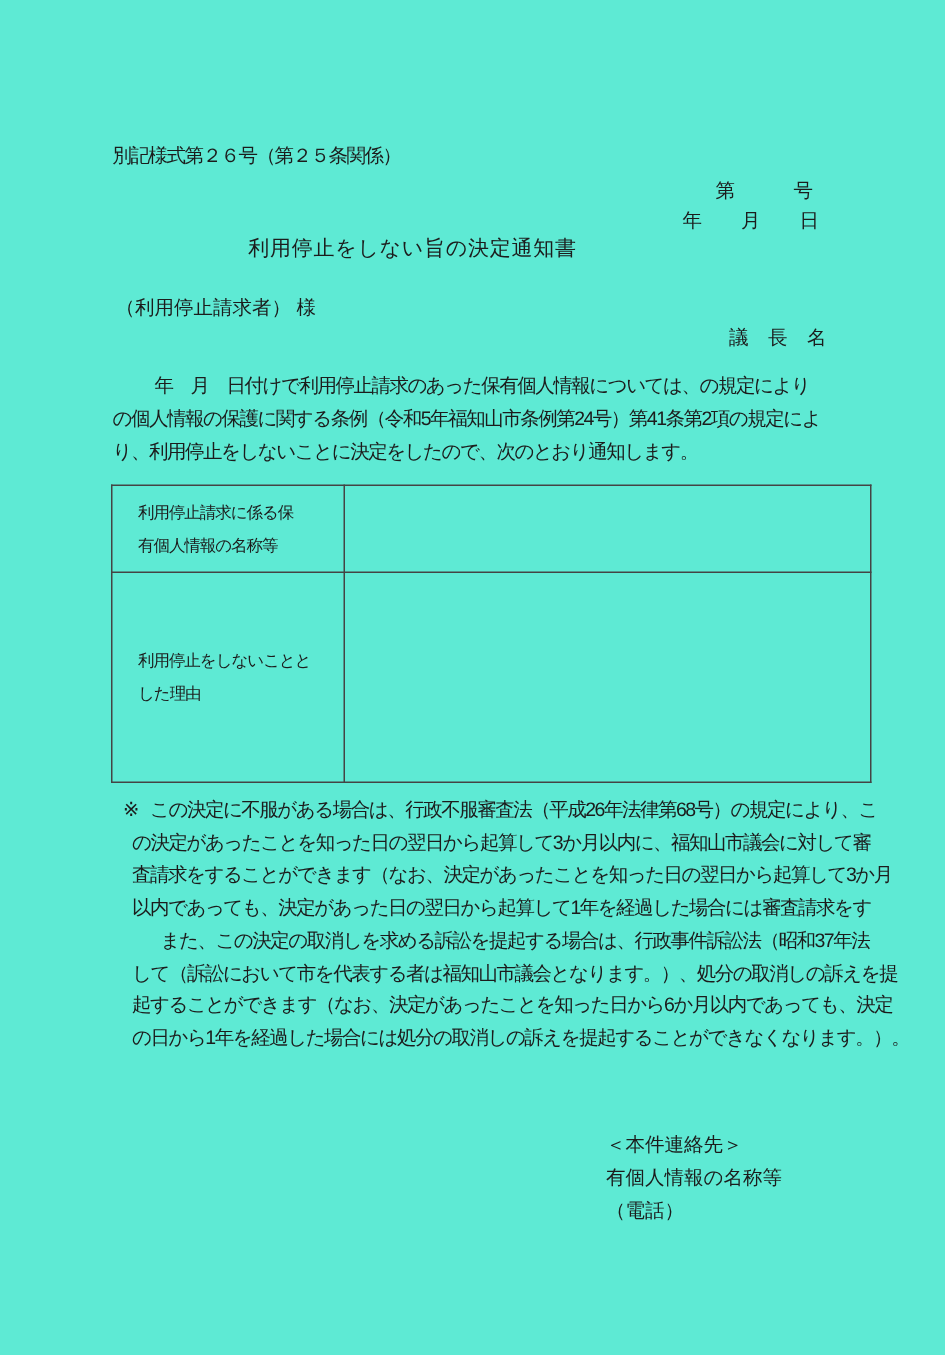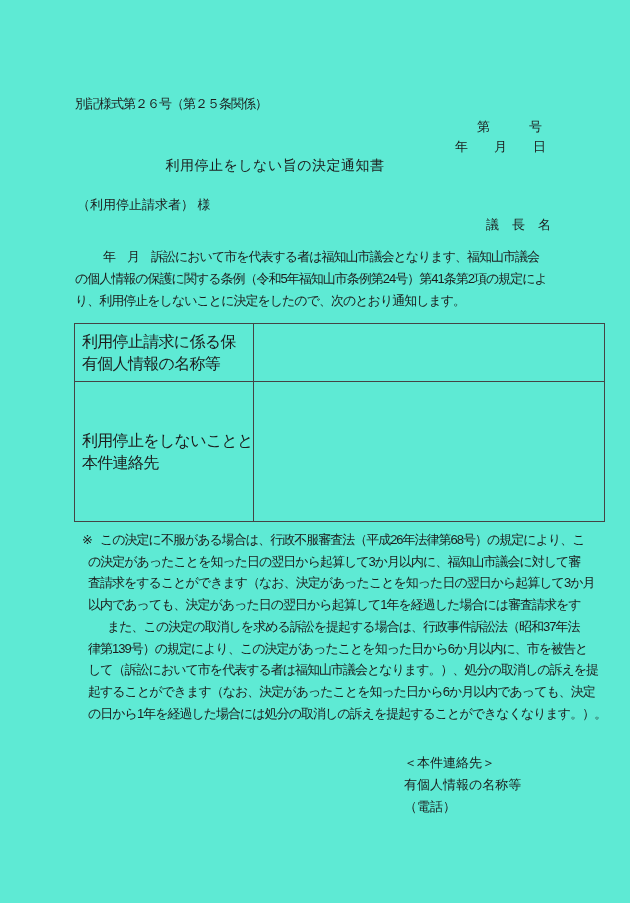--- a/index.html
+++ b/index.html
@@ -22,21 +22,21 @@
   .addressee    { left:77px;  top:196px; }
   .signer       { left:486px; top:216px; }
 
   .body-par     { left:75px; top:246px; width:495px; }
   .b-line       { line-height:22px; white-space:nowrap; letter-spacing:-1px; }
   .b-line.indent{ text-indent:28px; }
 
   .info-table   { position:absolute; left:74px; top:323px;
                   border-collapse:collapse; table-layout:fixed; }
   .info-table td{ border:1px solid #444444; vertical-align:middle; padding:0; }
-  td.label-cell { width:137px; padding-left:7px; font-size:16px;
+  td.label-cell { width:137px; padding-left:17px; font-size:11px;
                   letter-spacing:-0.7px; }
   td.value-cell { width:350px; }
   tr.row-name  td{ height:57px; }
   tr.row-reason td{ height:139px; }
   .lbl          { display:block; line-height:22px; white-space:nowrap; }
 
   .notes        { left:88px; top:529px; width:500px; }
   .note-line    { line-height:21.7px; white-space:nowrap; letter-spacing:-1px; }
   .note-line .marker { display:inline-block; width:18px; margin-left:-6px;
                   letter-spacing:0; }
@@ -51,51 +51,50 @@
 <div class="page">
 
   <div class="abs form-number">別記様式第２６号（第２５条関係）</div>
   <div class="abs doc-number">第　　　号</div>
   <div class="abs date-line">年　　月　　日</div>
   <div class="abs title">利用停止をしない旨の決定通知書</div>
   <div class="abs addressee">（利用停止請求者） 様</div>
   <div class="abs signer">議　長　名</div>
 
   <div class="abs body-par">
-    <div class="b-line indent">年　月　訴訟において市を代表する者は福知山市議会となります、福知山市議会</div>
+    <div class="b-line indent">年　月　日付けで利用停止請求のあった保有個人情報については、の規定により</div>
     <div class="b-line">の個人情報の保護に関する条例（令和5年福知山市条例第24号）第41条第2項の規定によ</div>
     <div class="b-line">り、利用停止をしないことに決定をしたので、次のとおり通知します。</div>
   </div>
 
   <table class="info-table">
     <tbody>
         <tr class="row-name">
       <td class="label-cell">
         <span class="lbl">利用停止請求に係る保</span>
         <span class="lbl">有個人情報の名称等</span>
       </td>
       <td class="value-cell"></td>
     </tr>
     <tr class="row-reason">
       <td class="label-cell">
         <span class="lbl">利用停止をしないことと</span>
-        <span class="lbl">本件連絡先</span>
+        <span class="lbl">した理由</span>
       </td>
       <td class="value-cell"></td>
     </tr>
   </tbody>
     </table>
 
   <div class="abs notes">
     <div class="note-line first"><span class="marker">※</span><span class="nl-text">この決定に不服がある場合は、行政不服審査法（平成26年法律第68号）の規定により、こ</span></div>
     <div class="note-line">の決定があったことを知った日の翌日から起算して3か月以内に、福知山市議会に対して審</div>
     <div class="note-line">査請求をすることができます（なお、決定があったことを知った日の翌日から起算して3か月</div>
     <div class="note-line">以内であっても、決定があった日の翌日から起算して1年を経過した場合には審査請求をす</div>
     <div class="note-line para2">また、この決定の取消しを求める訴訟を提起する場合は、行政事件訴訟法（昭和37年法</div>
-    <div class="note-line">律第139号）の規定により、この決定があったことを知った日から6か月以内に、市を被告と</div>
     <div class="note-line">して（訴訟において市を代表する者は福知山市議会となります。）、処分の取消しの訴えを提</div>
     <div class="note-line">起することができます（なお、決定があったことを知った日から6か月以内であっても、決定</div>
     <div class="note-line">の日から1年を経過した場合には処分の取消しの訴えを提起することができなくなります。）。</div>
   </div>
 
   <div class="abs contact">
     <div class="c-line">＜本件連絡先＞</div>
     <div class="c-line">有個人情報の名称等</div>
     <div class="c-line">（電話）</div>
   </div>

